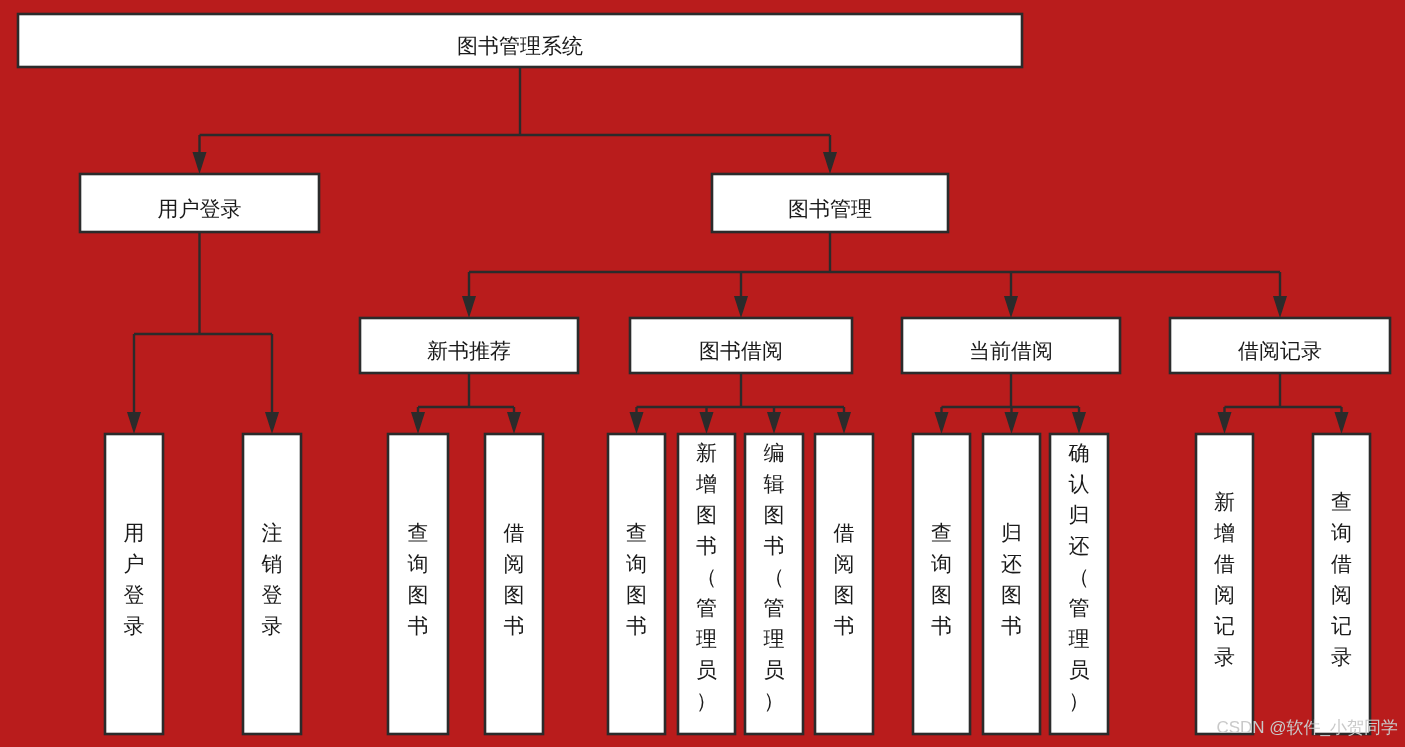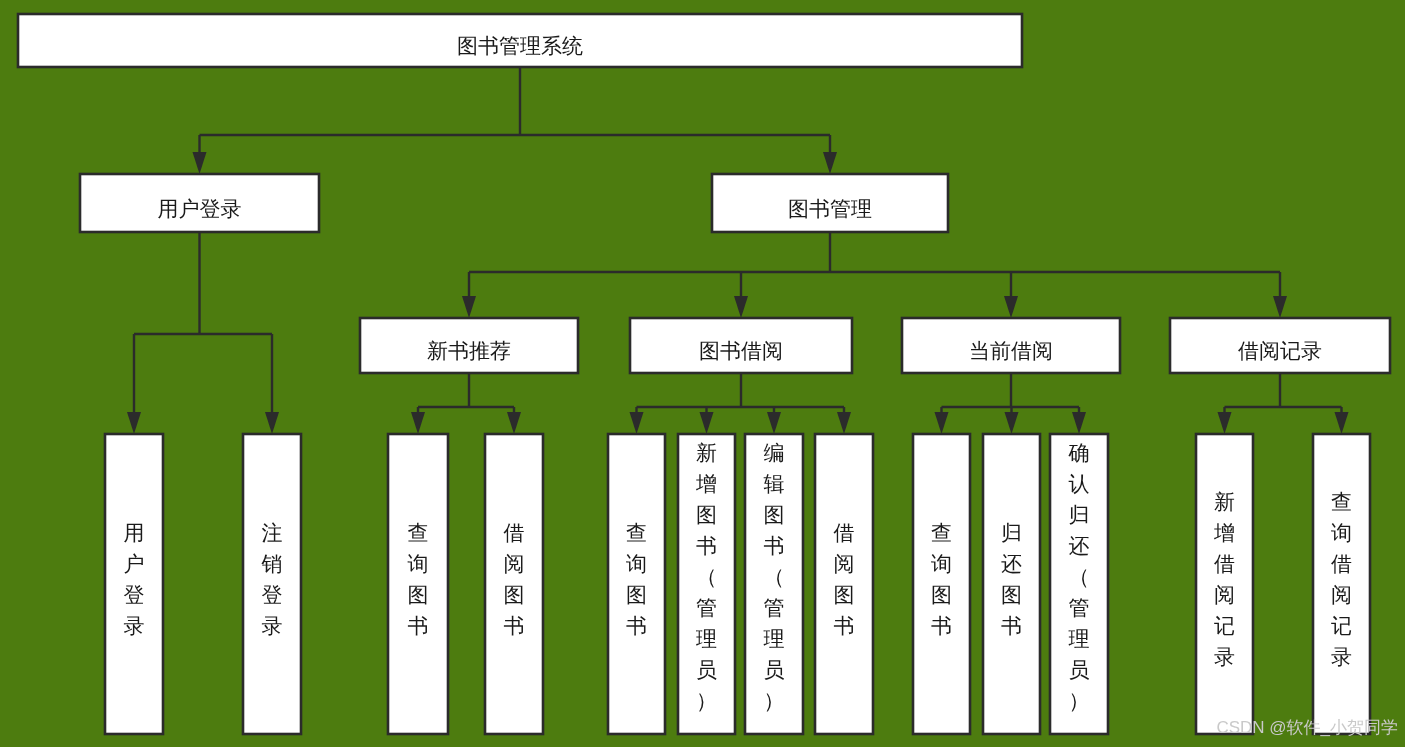--- a/index.html
+++ b/index.html
@@ -8,21 +8,21 @@
     padding: 0;
     background: #ffffff;
   }
   body {
     font-family: "Liberation Sans", "DejaVu Sans", sans-serif;
   }
   #diagram-root {
     position: relative;
     width: 1405px;
     height: 747px;
-    background: #4d7c0f;
+    background: #b91c1c;
     overflow: hidden;
   }
   svg#tree-svg {
     position: absolute;
     left: 0;
     top: 0;
     width: 1405px;
     height: 747px;
     display: block;
   }

